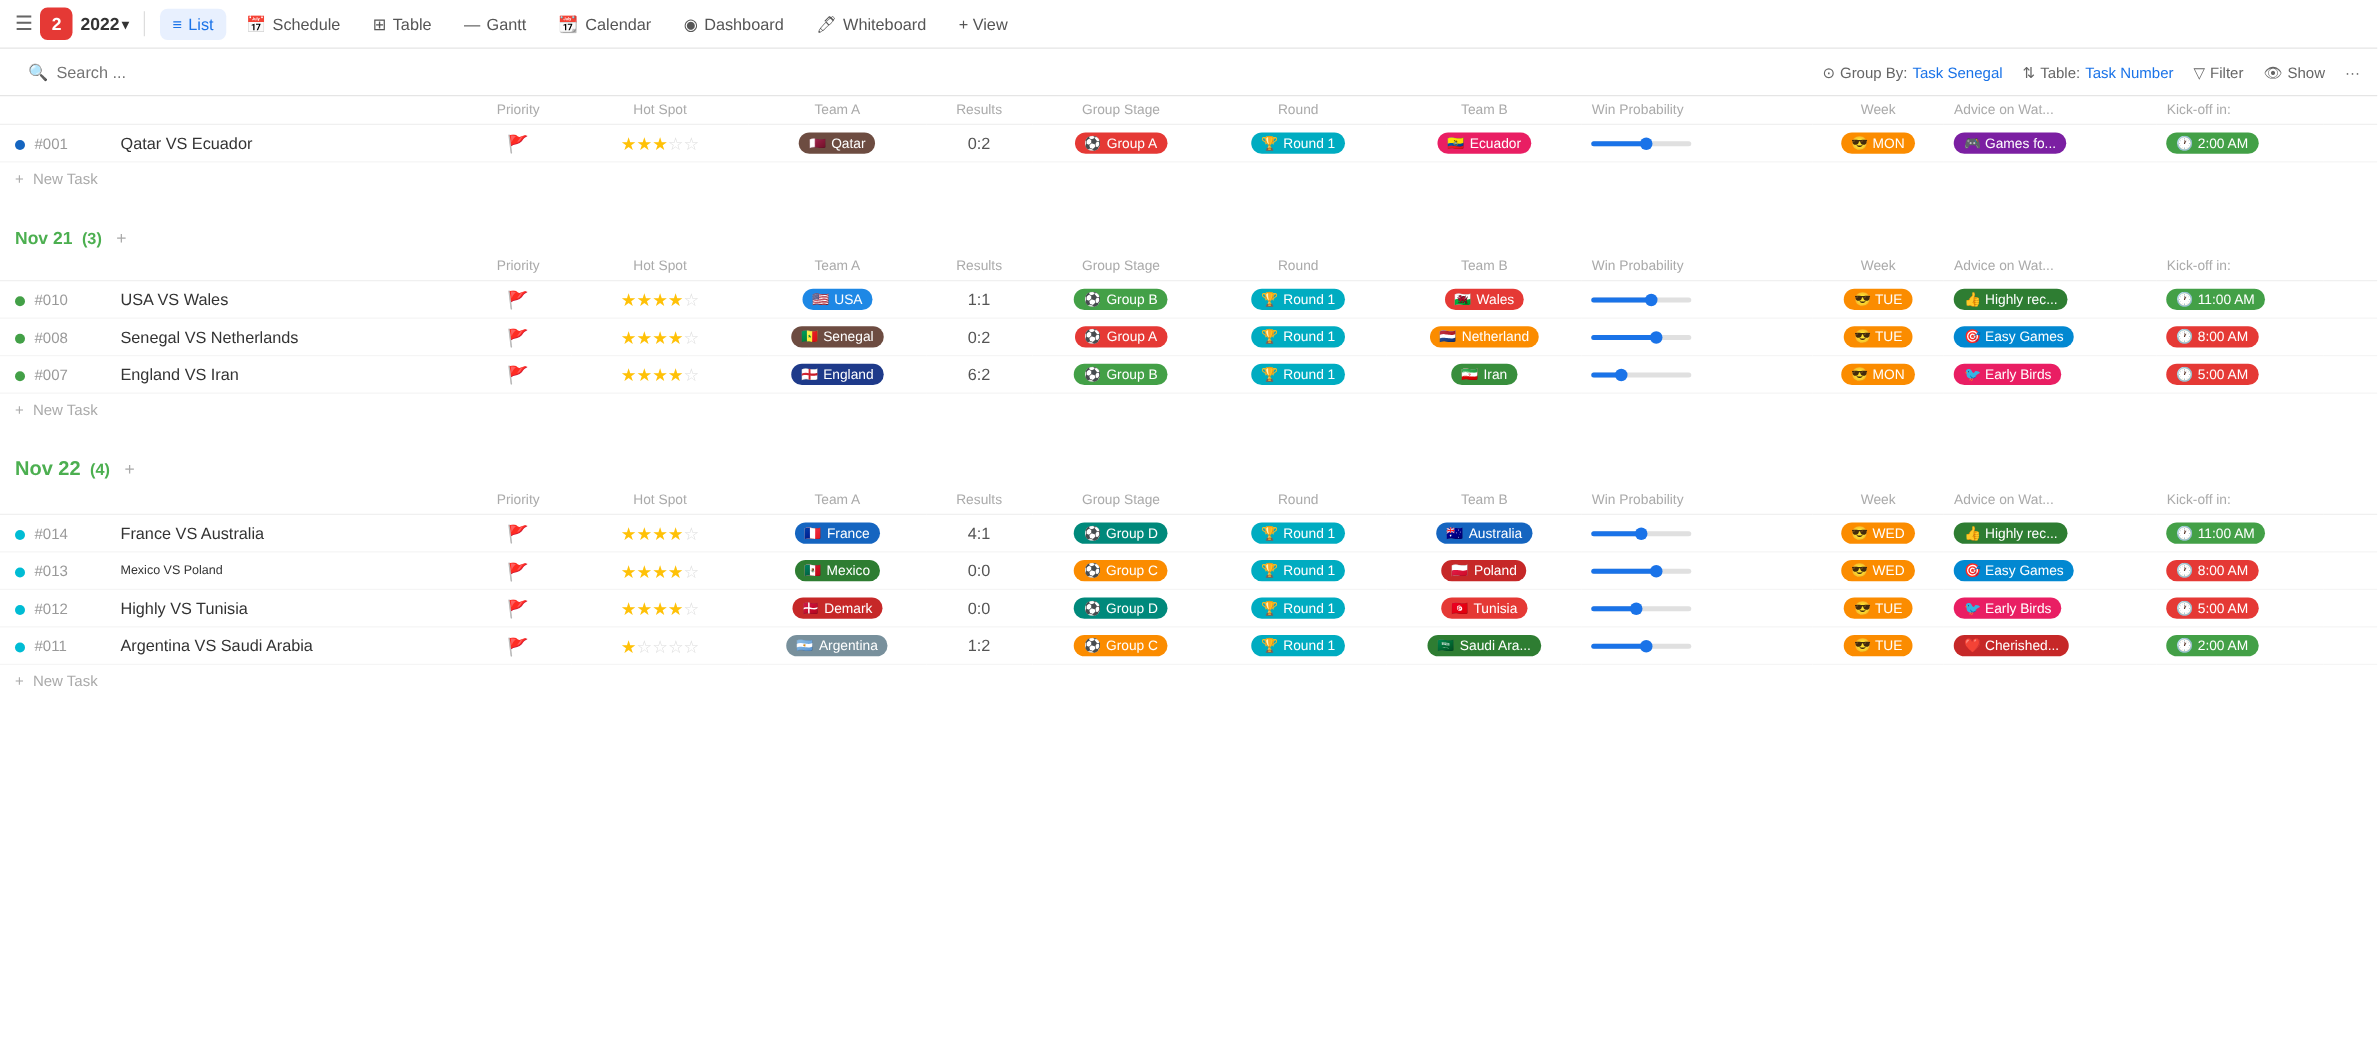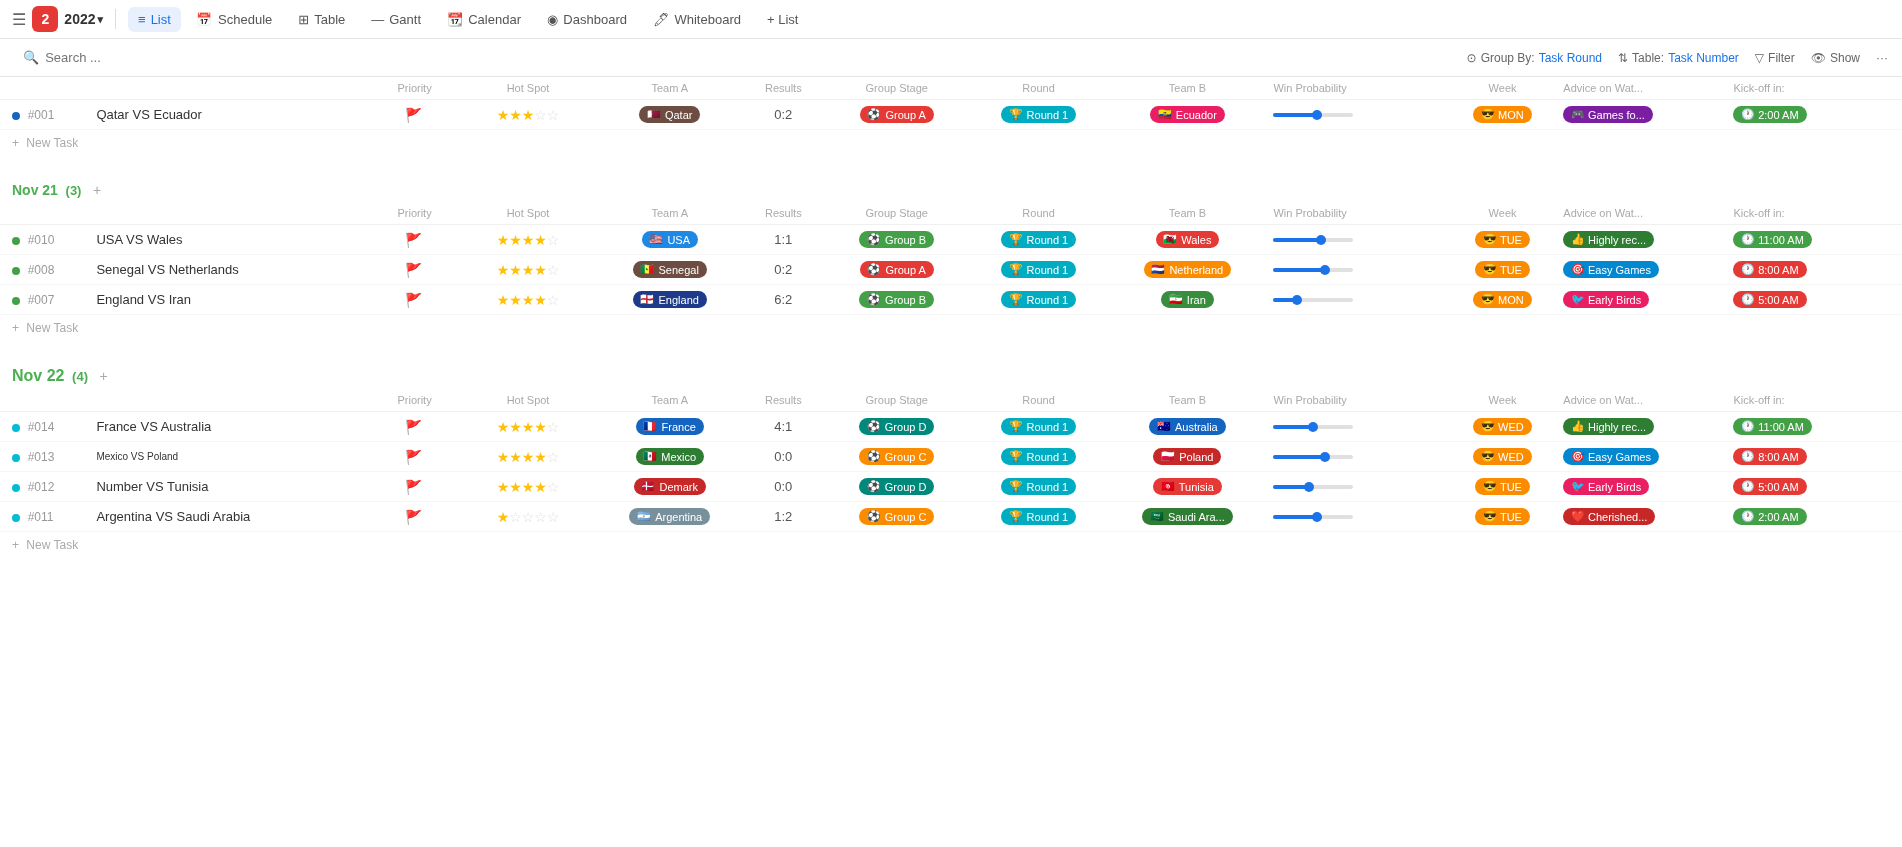--- a/index.html
+++ b/index.html
@@ -87,35 +87,35 @@
     </button>
     <button style="display:flex; align-items:center; gap:5px; padding:5px 10px; border-radius:6px; cursor:pointer; color:#555; background:transparent; font-size:13px; border:none;">
       <span>◉</span>
       <span>Dashboard</span>
     </button>
     <button style="display:flex; align-items:center; gap:5px; padding:5px 10px; border-radius:6px; cursor:pointer; color:#555; background:transparent; font-size:13px; border:none;">
       <span>🖊</span>
       <span>Whiteboard</span>
     </button>
     <button style="display:flex; align-items:center; gap:5px; padding:5px 10px; border-radius:6px; cursor:pointer; color:#555; background:transparent; font-size:13px; border:none;">
-      <span>+ List</span>
+      <span>+ View</span>
     </button>
   </div>
 </div>
 
 <div style="display:flex; align-items:center; justify-content:space-between; padding:6px 14px; border-bottom:1px solid #e5e5e5;">
   <div style="display:flex; align-items:center; gap:6px; color:#999; font-size:13px; width:260px; border:1px solid transparent; border-radius:6px; padding:4px 8px;">
     <span style="color:#bbb;">🔍</span>
     <input placeholder="Search ..." style="border: none; outline: none; font-size: 13px; color: rgb(51, 51, 51); width: 100%; background: transparent;">
   </div>
   <div style="display:flex; align-items:center; gap:16px; color:#666; font-size:12px;">
     <span style="display:flex; align-items:center; gap:4px; cursor:pointer;">
       <span>⊙</span>
       <span>Group By:</span>
-      <span style="color:#1a73e8;">Task Round</span>
+      <span style="color:#1a73e8;">Task Senegal</span>
     </span>
     <span style="display:flex; align-items:center; gap:4px; cursor:pointer;">
       <span>⇅</span>
       <span>Table:</span>
       <span style="color:#1a73e8;">Task Number</span>
     </span>
     <span style="display:flex; align-items:center; gap:4px; cursor:pointer;">
       <span>▽</span>
       <span>Filter</span>
     </span>
@@ -586,21 +586,21 @@
           8:00 AM
         </span>
       </td>
       <td style="padding:6px 8px;"></td>
     </tr>
         <tr style="border-bottom: 1px solid rgb(245, 245, 245);">
       <td style="padding:6px 8px 6px 12px;">
         <span style="display:inline-block;width:8px;height:8px;border-radius:50%;background:#00bcd4;vertical-align:middle;"></span>
         <span style="color:#999;font-size:12px;margin-left:4px;">#012</span>
       </td>
-      <td style="padding:6px 8px;font-size:13px;color:#333;min-width:200px;">Number VS Tunisia</td>
+      <td style="padding:6px 8px;font-size:13px;color:#333;min-width:200px;">Highly VS Tunisia</td>
       <td style="padding:6px 8px;text-align:center;">
         <span style="color:#FFC107;font-size:14px;">🚩</span>
       </td>
       <td style="padding:6px 8px;text-align:center;"><span style="color:#FFC107;font-size:14px;">★★★★</span><span style="color:#ddd;font-size:14px;">☆</span></td>
       <td style="padding:6px 8px;text-align:center;">
         <span class="badge badge-team-denmark">
           <span>🇩🇰</span>
           Demark
         </span>
       </td>

